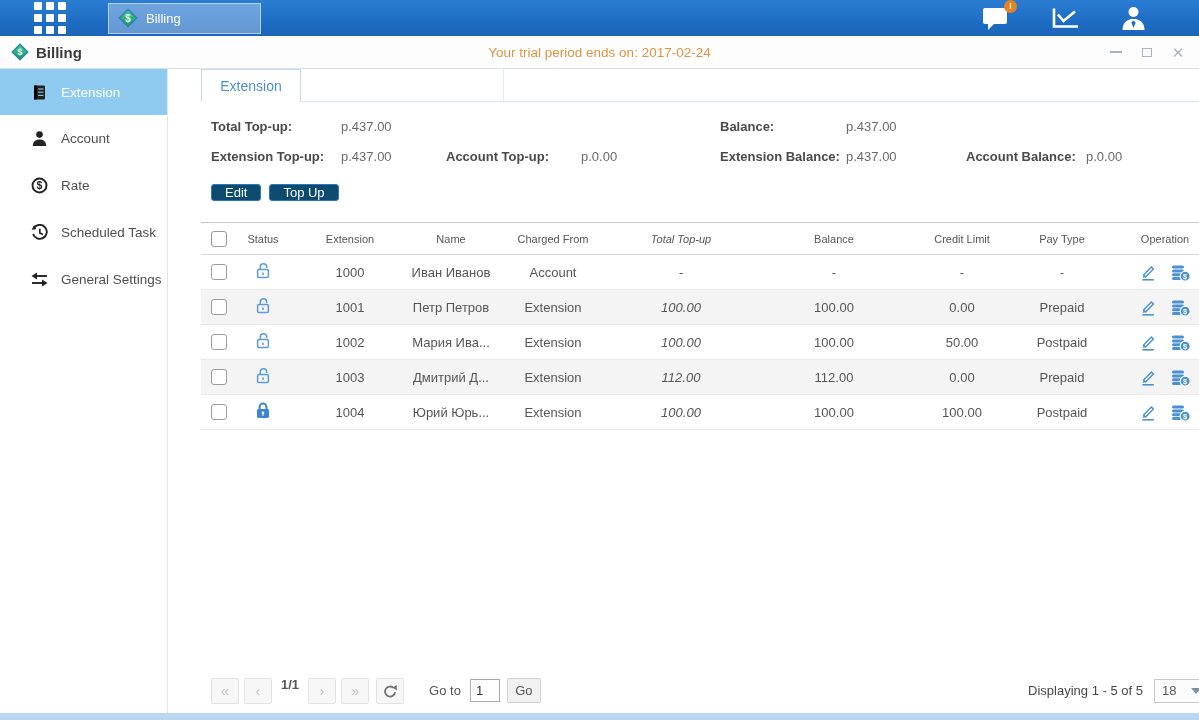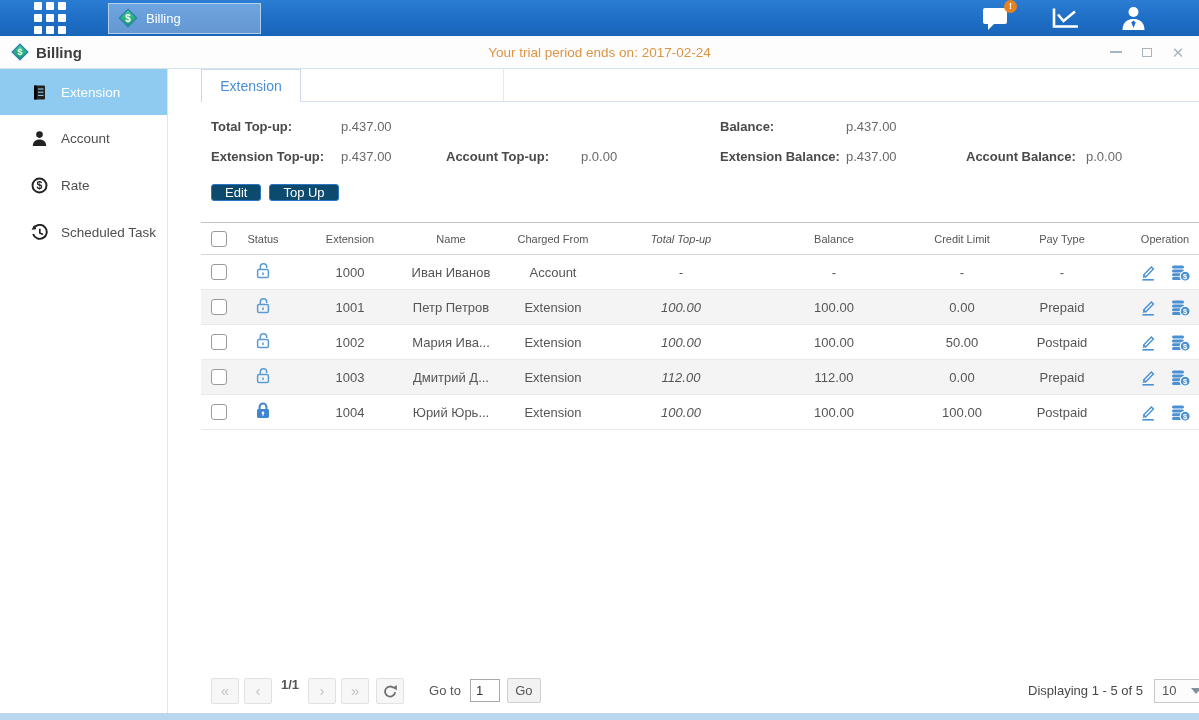--- a/index.html
+++ b/index.html
@@ -201,20 +201,29 @@
       </svg>
       <span>Rate</span>
     </div>
     <div class="side-item">
       <svg width="17" height="17" viewBox="0 0 17 17">
         <path d="M3.2 3.6 A7 7 0 1 1 2.1 10" fill="none" stroke="#222" stroke-width="1.9"></path>
         <polygon points="0.6,5.8 5.2,5.2 3.2,0.9" fill="#222"></polygon>
         <path d="M8.8 4.8 V9 L12 10.6" fill="none" stroke="#222" stroke-width="1.7"></path>
       </svg>
       <span>Scheduled Task</span>
+    </div>
+    <div class="side-item">
+      <svg width="17" height="17" viewBox="0 0 17 17">
+        <line x1="4" y1="5" x2="16" y2="5" stroke="#222" stroke-width="1.9"></line>
+        <polygon points="0.5,5 6,1.6 6,8.4" fill="#222"></polygon>
+        <line x1="1" y1="12" x2="13" y2="12" stroke="#222" stroke-width="1.9"></line>
+        <polygon points="16.5,12 11,8.6 11,15.4" fill="#222"></polygon>
+      </svg>
+      <span>General Settings</span>
     </div>
   </div>
 
   <div class="main">
     <div class="tabbar">
       <div class="tab-active">Extension</div>
       <div class="tab-ghost"></div>
     </div>
 
     <div class="summary">
@@ -445,21 +454,21 @@
           <path d="M13 8.8 A5.4 5.4 0 1 1 11.4 4.2" fill="none" stroke="#6f6f6f" stroke-width="1.9"></path>
           <polygon points="14.6,1.2 14.9,6.6 10.2,3.9" fill="#6f6f6f"></polygon>
         </svg>
       </div>
       <span class="goto-label">Go to</span>
       <input class="goto-input" value="1" style="">
       <button class="go-btn">Go</button>
       <div class="footer-right">
         <span class="displaying">Displaying 1 - 5 of 5</span>
         <div class="page-size">
-          <span class="val">10</span>
+          <span class="val">18</span>
           <span class="tri"></span>
         </div>
       </div>
     </div>
   </div>
 </div>
 
 <div class="bottom-strip"></div>
 
 </body></html>

